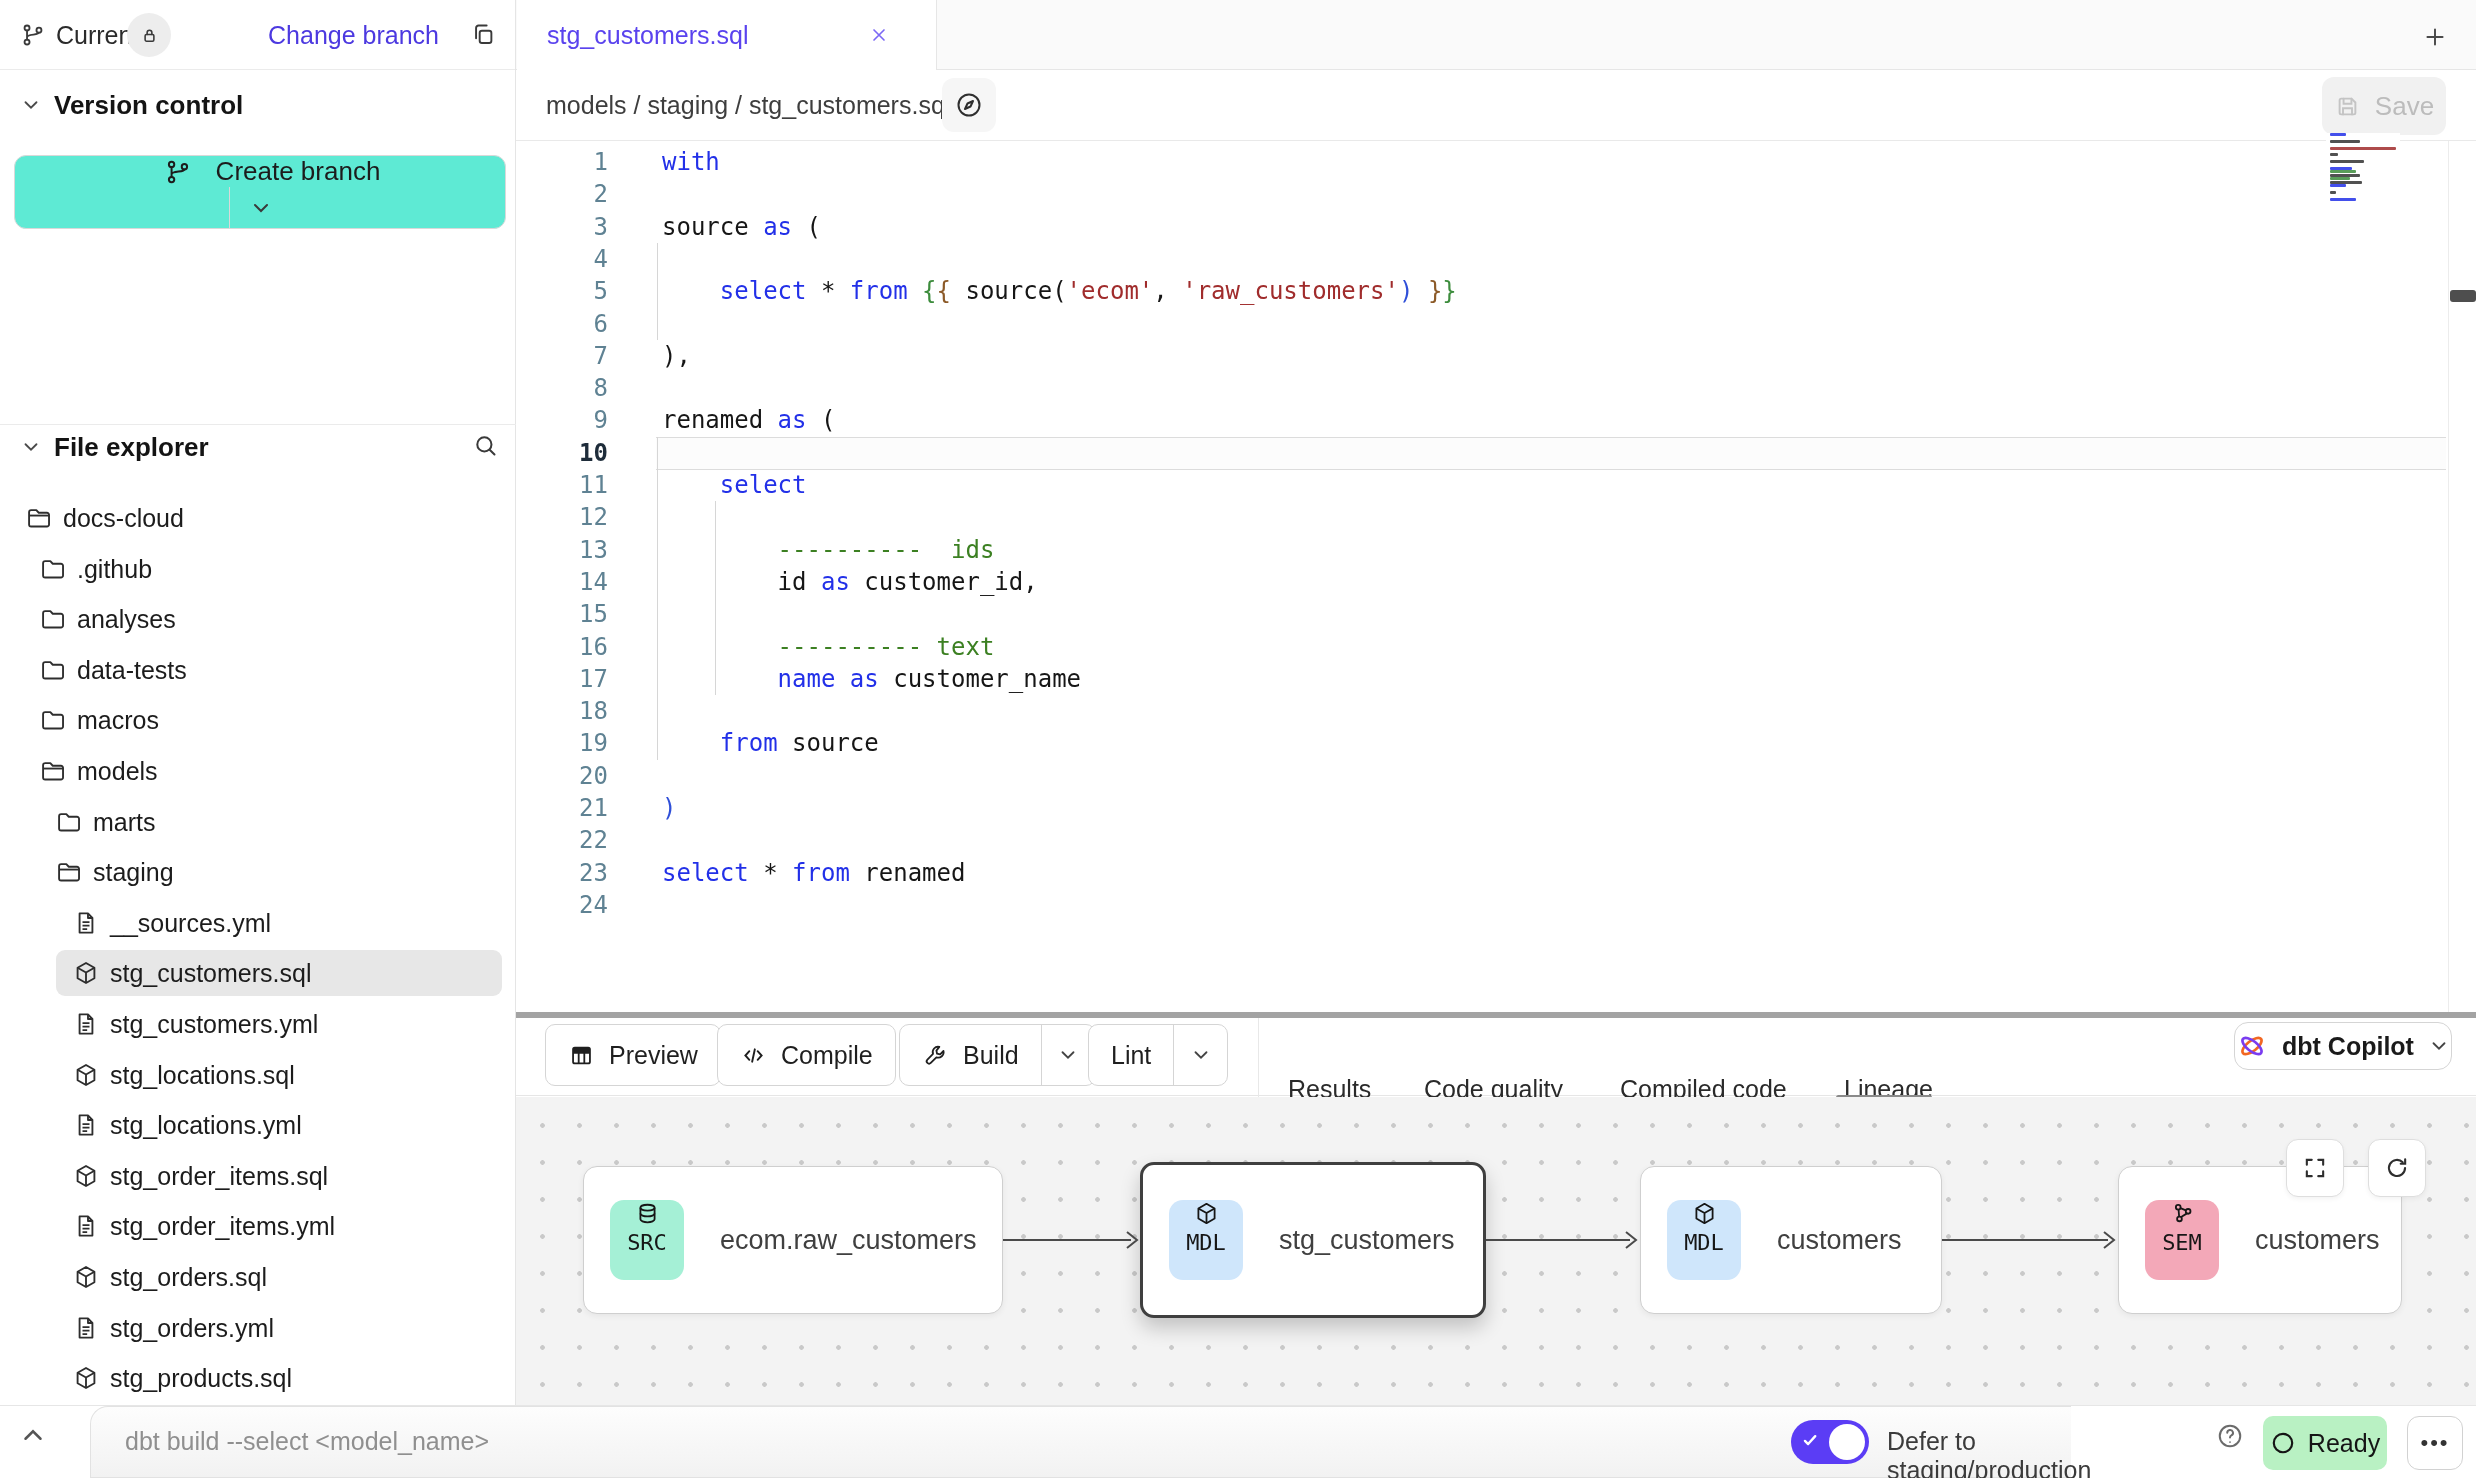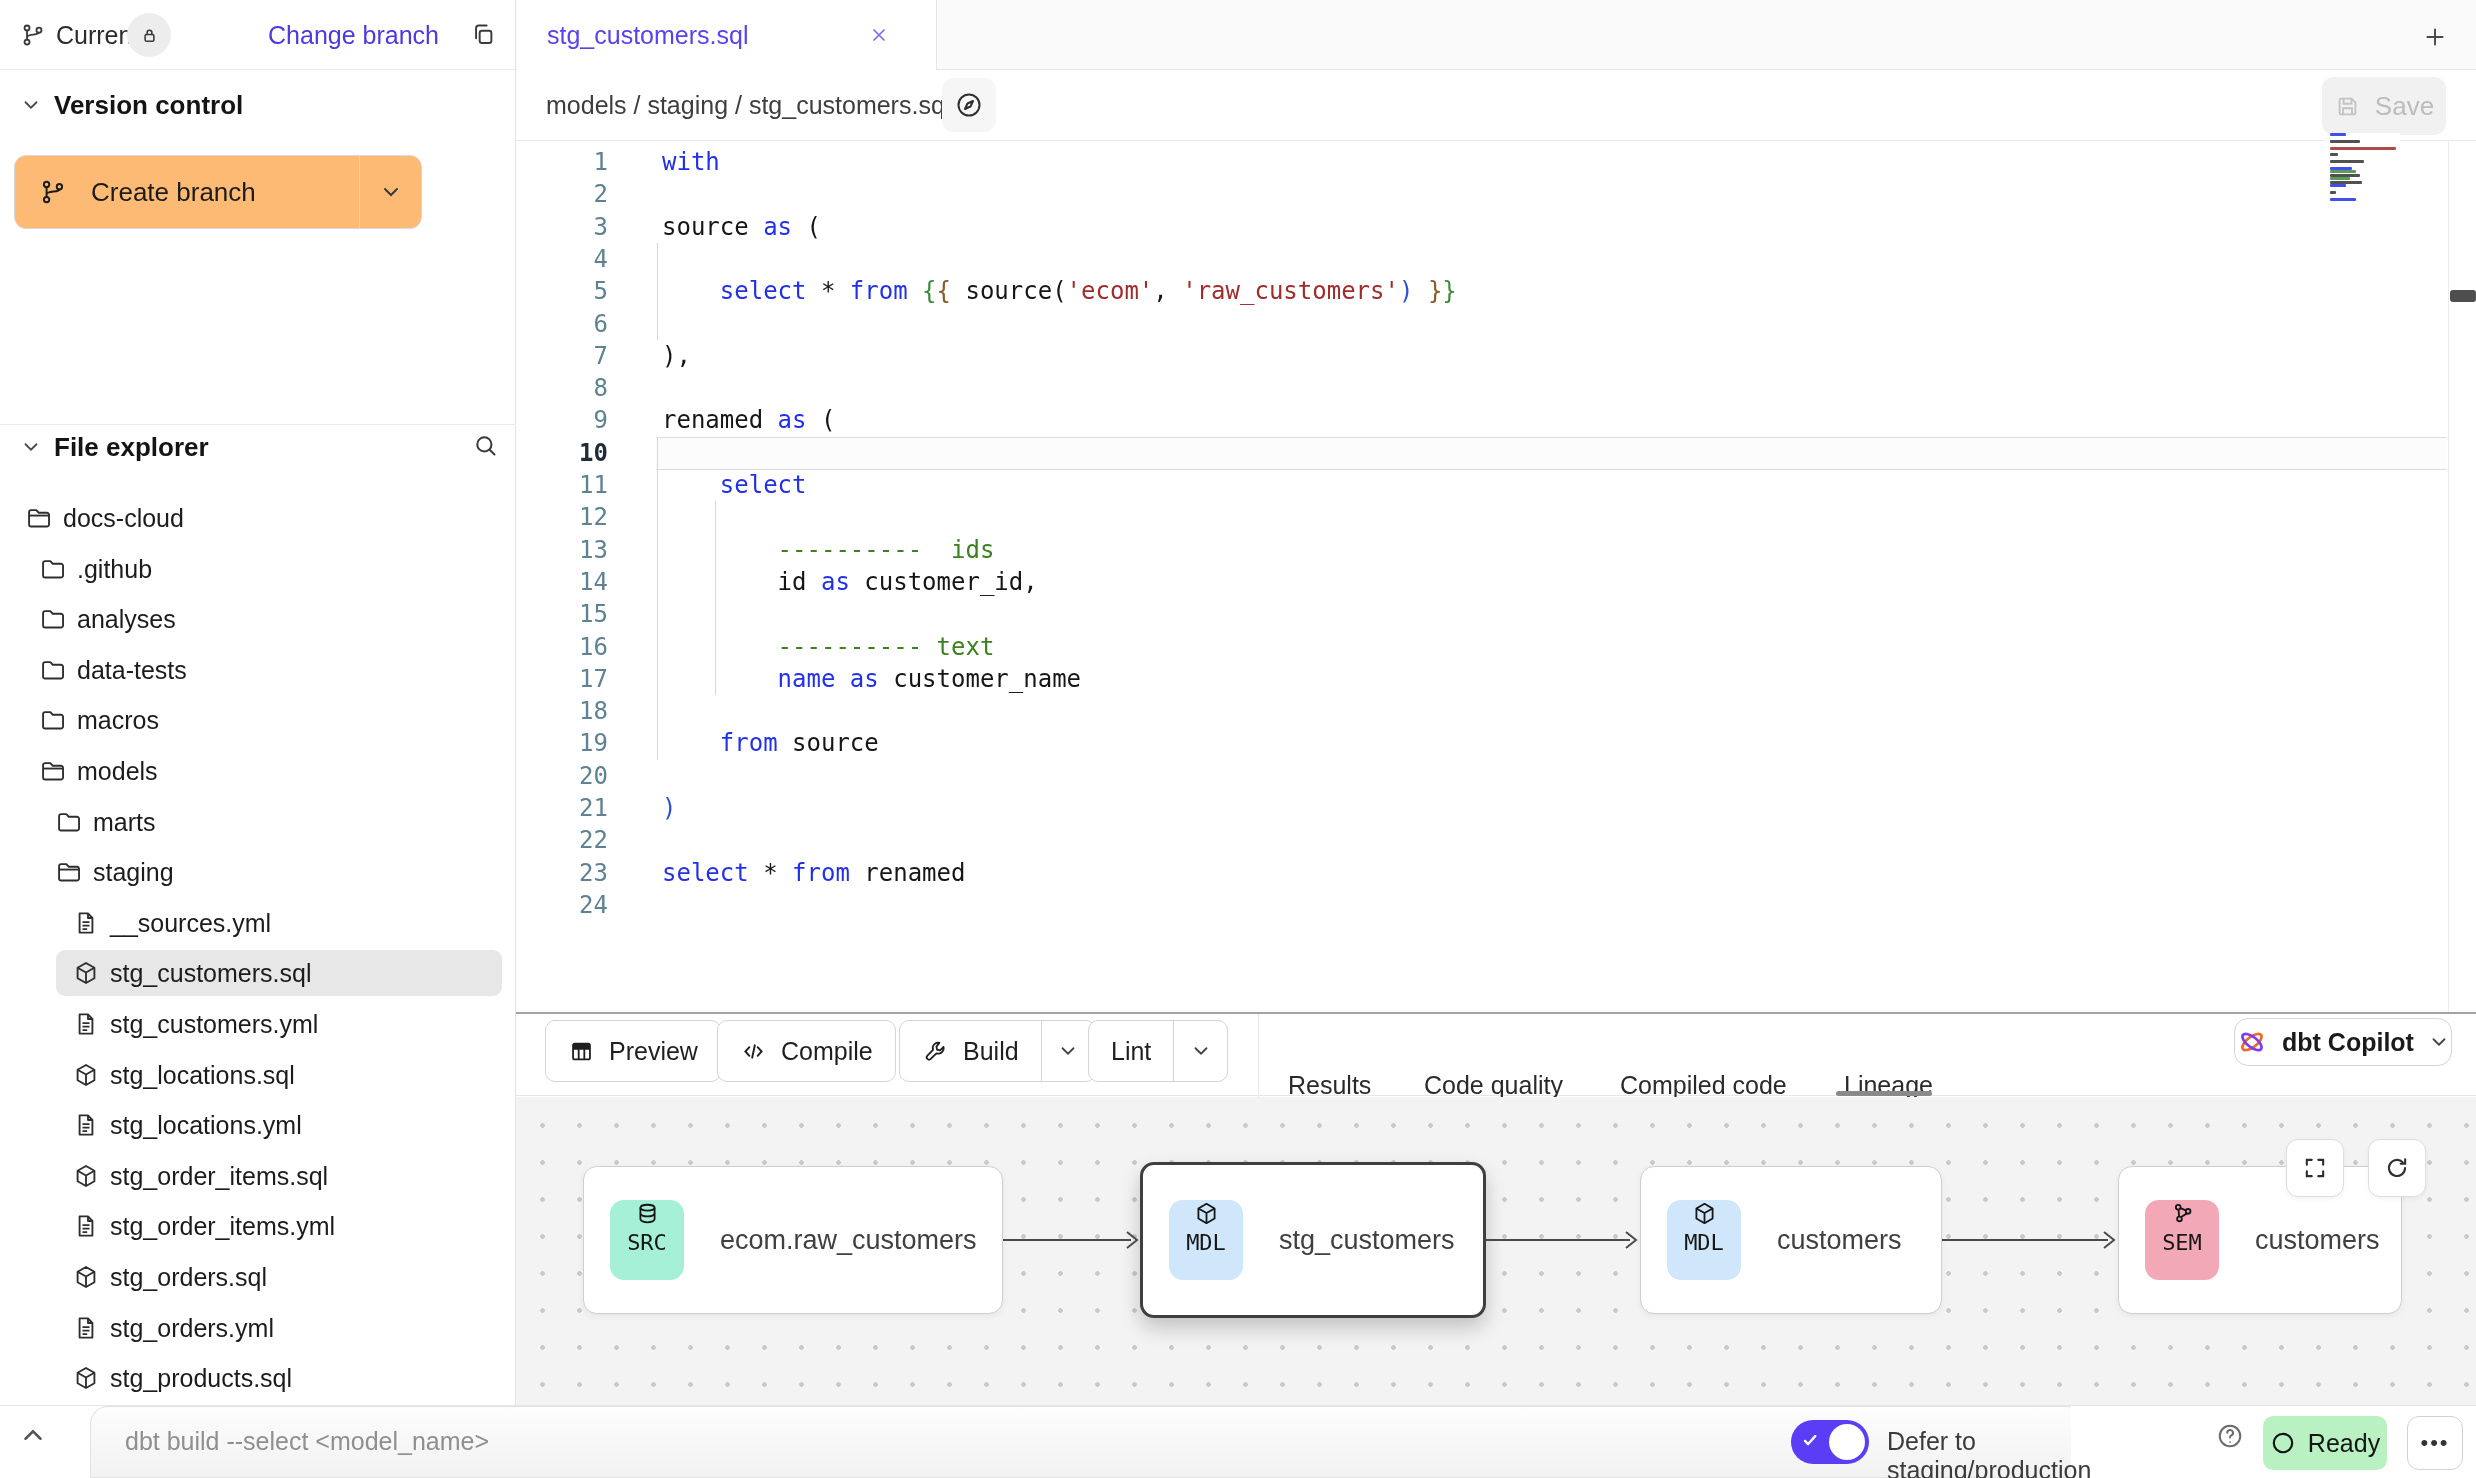--- a/index.html
+++ b/index.html
@@ -16,22 +16,22 @@
     border-bottom:1px solid #ebebeb; }
   .branch-label { position:absolute; left:56px; top:21px; font-size:25px; color:#2b2b2b; }
   .lock-pill { position:absolute; left:127px; top:13px; width:44px; height:44px;
     border-radius:50%; background:#ededed; display:flex; align-items:center; justify-content:center; color:#3a3a3a; }
   .change-branch { position:absolute; right:76px; top:21px; font-size:25px; font-weight:500; color:#4c39e0; cursor:pointer; }
   .icon-btn { color:#3a3a3a; }
 
   .section-head { position:absolute; font-size:26px; font-weight:700; color:#141414; }
   .chev { color:#4a4a4a; }
 
-  .create-branch { position:absolute; left:14px; top:155px; width:408px; height:74px;
-    border:1px solid #d9d9d9; border-radius:12px; background:#fdba74; display:flex; align-items:center; }
+  .create-branch { position:absolute; left:14px; top:155px; width:492px; height:74px;
+    border:1px solid #d9d9d9; border-radius:12px; background:#5eead4; display:flex; align-items:center;flex-direction:column; }
   .create-branch .main { flex:1; display:flex; align-items:center; gap:24px; padding-left:24px;
     font-size:26px; font-weight:500; color:#1c1c1c; height:100%; }
   .create-branch .drop { width:62px; height:100%; border-left:1px solid #d9d9d9;
     display:flex; align-items:center; justify-content:center; color:#3a3a3a; }
 
   .sb-divider { position:absolute; left:0; top:424px; width:516px; height:1px; background:#ebebeb; }
 
   .tree { position:absolute; left:0; top:494px; width:516px; }
   .frow { position:absolute; left:0; width:516px; height:48px; cursor:pointer; }
   .frow .pill { position:absolute; left:56px; top:1px; width:446px; height:46px;
@@ -76,21 +76,21 @@
   .cur-line { position:absolute; left:140px; right:30px; height:33px;
     border-top:1px solid #dcdcdc; border-bottom:1px solid #dcdcdc; background:rgba(0,0,0,0.012); }
   .indent-guide { position:absolute; width:1px; background:#d6d6d6; }
   .minimap { position:absolute; left:1810px; top:-8px; width:74px; height:66px; background:#fff; }
   .minimap .mrow { position:absolute; height:3px; border-radius:1px; }
   .scroll-track { position:absolute; left:1932px; top:0; width:1px; height:871px; background:#ececec; }
   .scroll-dash { position:absolute; left:1934px; top:149px; width:26px; height:12px; background:#4e4e4e; border-radius:3px; }
 
   
   .toolbar { position:absolute; left:516px; top:1012px; width:1960px; height:84px;
-    background:#fff; border-top:2px solid #a3a3a3; border-bottom:1px solid #e6e6e6; }
+    background:#fff; border-top:6px solid #a3a3a3; border-bottom:1px solid #e6e6e6; }
   .tbtn { position:absolute; top:6px; height:62px; border:1px solid #d5d5d5; border-radius:10px;
     background:#fff; display:flex; align-items:center; font-size:25px; color:#1f1f1f; cursor:pointer; }
   .tbtn .seg { display:flex; align-items:center; gap:14px; padding:0 22px; height:100%; }
   .tbtn .chevseg { width:54px; height:100%; border-left:1px solid #d5d5d5;
     display:flex; align-items:center; justify-content:center; color:#444; }
   .tb-sep { position:absolute; left:742px; top:0; width:1px; height:84px; background:#e8e8e8; }
   .rtab { position:absolute; top:25px; font-size:25px; color:#2a2a2a; cursor:pointer; white-space:nowrap;margin-top:32px; }
   .rtab-underline { position:absolute; left:1320px; top:77px; width:96px; height:5px; background:#8a8a8a; border-radius:3px; }
   .copilot { position:absolute; left:1718px; top:4px; width:218px; height:48px; border:1px solid #d5d5d5;
     border-radius:14px; background:#fff; display:flex; align-items:center; justify-content:center; gap:14px;

